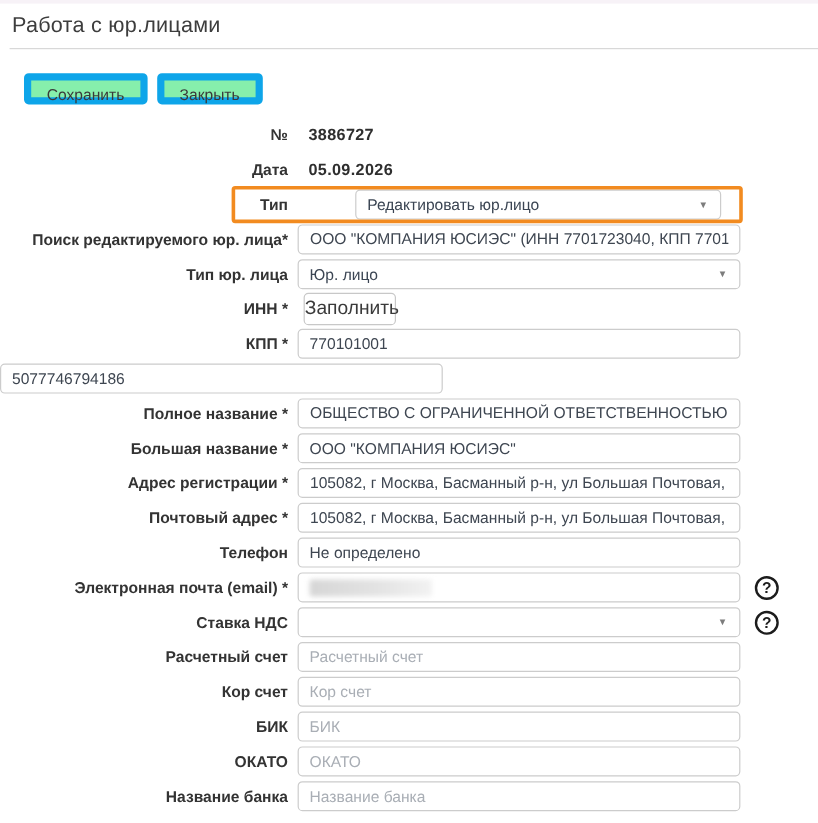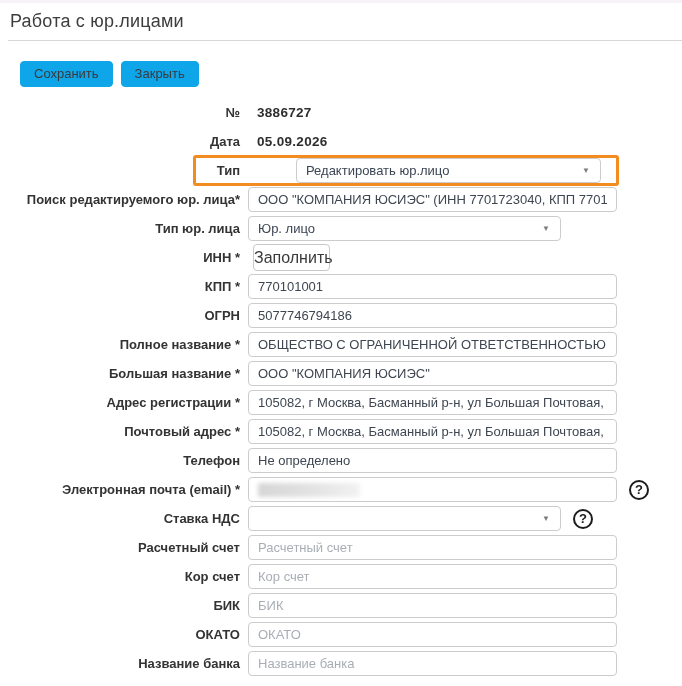--- a/index.html
+++ b/index.html
@@ -13,21 +13,21 @@
     font-size: 18px; font-weight: 400; color: #3d3d3d;
     line-height: 24px; letter-spacing: .2px;
   }
   .title-rule {
     margin: 7px 0 0 8px; height: 0;
     border: none; border-top: 1px solid #d8d8d8;
   }
 
   .toolbar { margin: 20px 0 0 20px; display: flex; gap: 8px; }
   .btn {
-    background: #0ea5e9; border: 1px solid #0ea5e9; border-radius: 4px;
+    background: #86efac; border: 6px solid #0ea5e9; border-radius: 4px;
     font-family: inherit; font-size: 13px; color: #3a3a3a;
     height: 26px; padding: 0 13px; line-height: 24px; cursor: pointer;
   }
 
   .form { margin-top: 13px; }
   .row { display: flex; align-items: center; height: 25px; margin-bottom: 4px; position: relative; }
   .lbl {
     width: 248px; padding-right: 8px; text-align: right;
     font-size: 13px; font-weight: bold; color: #333333;
     white-space: nowrap; flex: none;
@@ -41,21 +41,21 @@
 
   .inp {
     width: 369px; height: 25px; border: 1px solid #cccccc; border-radius: 4px;
     padding: 0 9px; font-family: inherit; font-size: 13px; color: #3e4651;
     background: #fff; white-space: nowrap; overflow: hidden; outline: none;
   }
   .inp::placeholder { color: #a9aeb5; opacity: 1; }
   .inp-short { width: 287px; }
 
   .sel {
-    width: 313px; height: 25px; border: 1px solid #cccccc; border-radius: 4px;
+    width: 369px; height: 25px; border: 1px solid #cccccc; border-radius: 4px;
     background: #fff; display: flex; align-items: center;
     padding: 0 24px 0 9px; position: relative; cursor: pointer;
     font-size: 13px; color: #3b4553; white-space: nowrap; overflow: hidden;
   }
   .sel-narrow { width: 305px; margin-left: 48px; }
   .sel .arrow {
     position: absolute; right: 10px; top: 50%; transform: translateY(-50%);
     font-size: 8px; color: #7d7d7d; line-height: 1;
   }
 
@@ -153,21 +153,20 @@
   </div>
 
   <div class="row">
     <div class="lbl">КПП *</div>
     <div class="ctrl">
       <input class="inp" value="770101001" style="">
     </div>
   </div>
 
   <div class="row">
-    <div class="lbl">ОГРН</div>
     <div class="ctrl">
       <input class="inp" value="5077746794186" style="">
     </div>
   </div>
 
   <div class="row">
     <div class="lbl">Полное название *</div>
     <div class="ctrl">
       <input class="inp" value="ОБЩЕСТВО С ОГРАНИЧЕННОЙ ОТВЕТСТВЕННОСТЬЮ &quot;КОМПАНИ" style="">
     </div>

